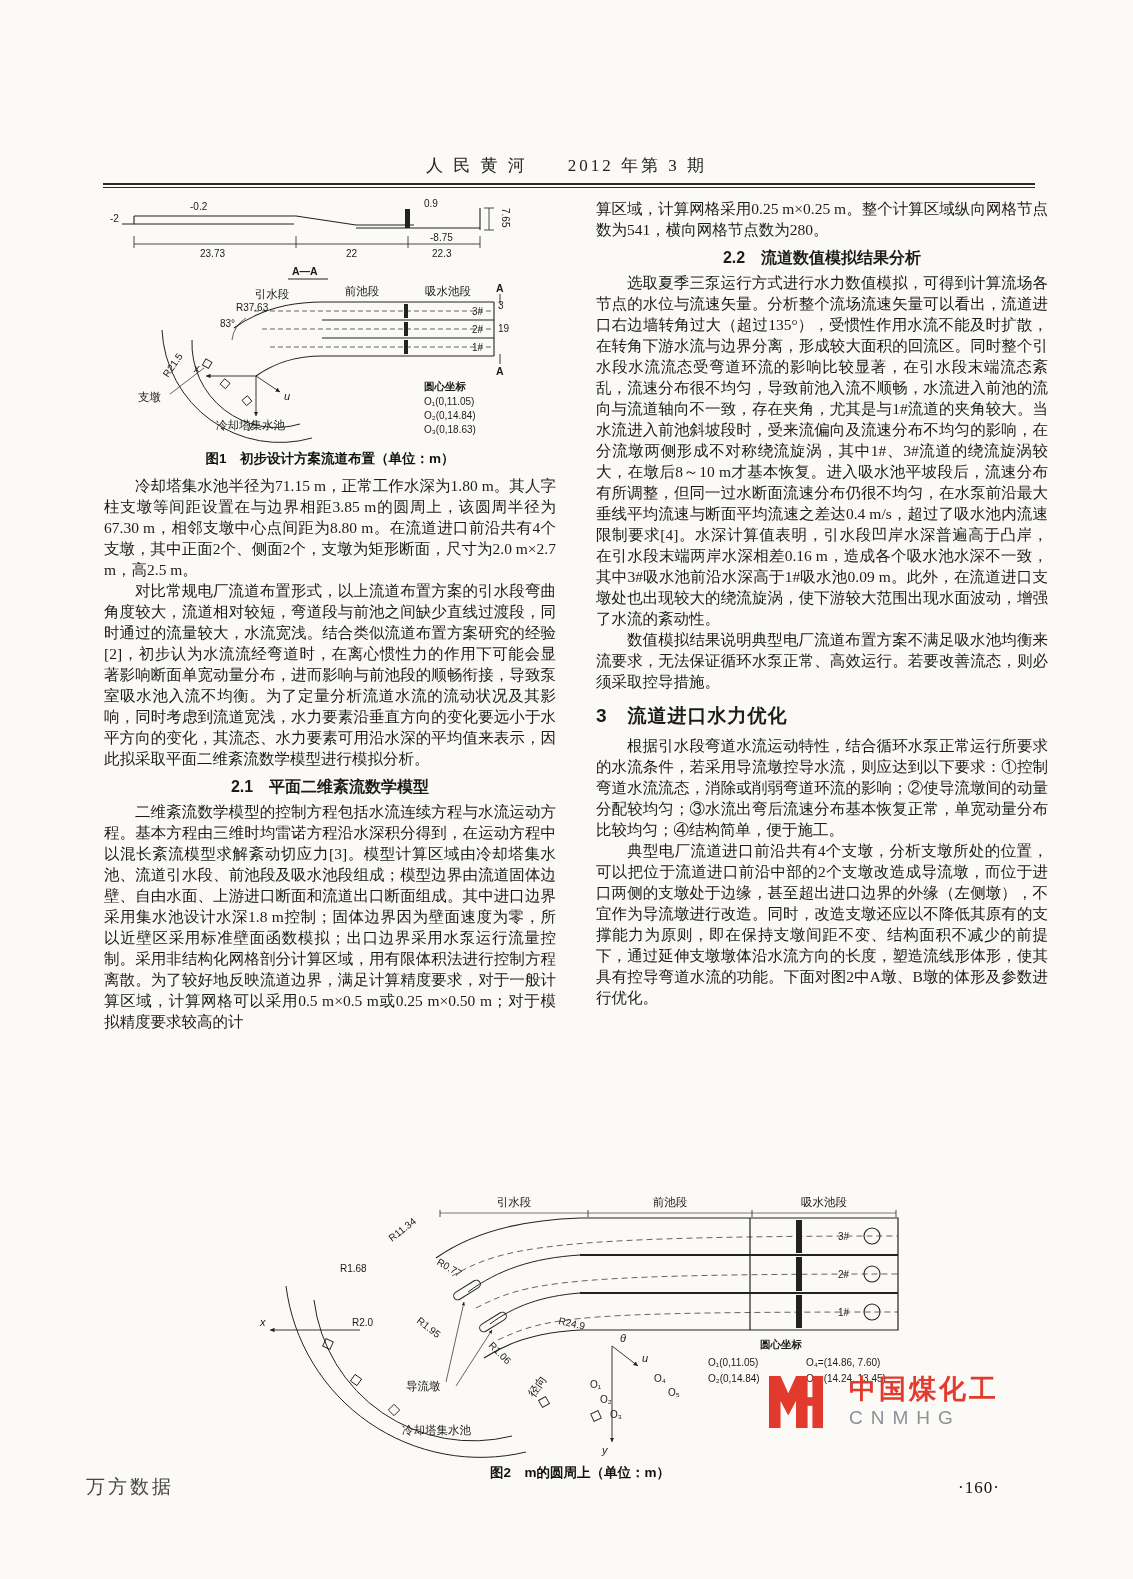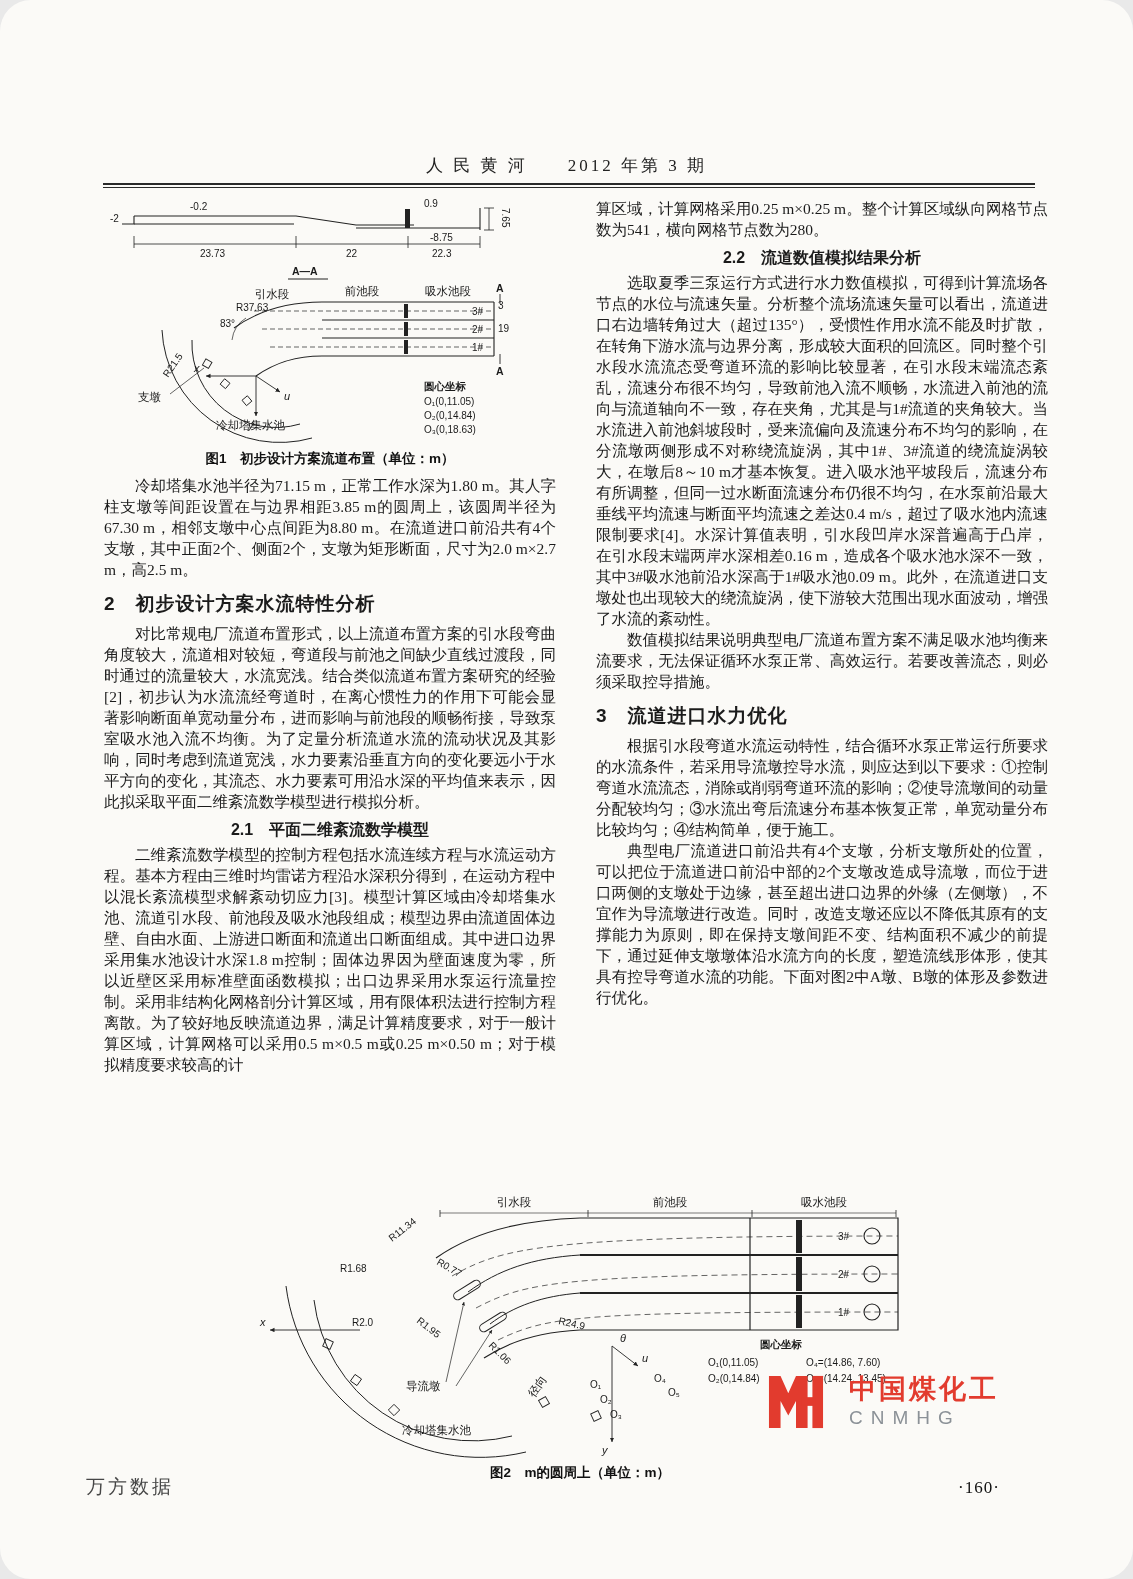--- a/index.html
+++ b/index.html
@@ -1,18 +1,18 @@
 <!DOCTYPE html>
 <html><head>
 <meta charset="utf-8">
 <style>
   * { margin:0; padding:0; box-sizing:border-box; }
   html,body { background:#e9e9e9; }
   body { font-family:"Liberation Serif","DejaVu Serif",serif; color:#1b1b1b; }
-  .page { position:relative; width:1133px; height:1579px; background:#fbfaf7; margin:0 auto; overflow:hidden;border-radius:31px; }
+  .page { position:relative; width:1133px; height:1579px; background:#fbfaf7; margin:0 auto; overflow:hidden; }
 
   .header-text { position:absolute; top:154px; left:0; width:100%; text-align:center;
                  font-size:17px; letter-spacing:3px; color:#222; }
   .header-rule { position:absolute; top:183px; left:103px; width:932px; height:5px;
                  border-top:2px solid #2a2a2a; border-bottom:1px solid #2a2a2a; }
 
   .col { position:absolute; top:198px; text-align:justify; font-size:15.5px; line-height:21px; color:#1b1b1b; }
   .col-left  { left:104px; width:452px; }
   .col-right { left:596px; width:452px; }
   .col p.body { margin:0; text-indent:2em; }
@@ -126,21 +126,20 @@
         <text class="ft" x="320" y="221">O₂(0,14.84)</text>
         <text class="ft" x="320" y="235">O₃(0,18.63)</text>
         <text class="fti" x="90" y="174">x</text>
         <text class="fti" x="144" y="231">y</text>
         <text class="fti" x="180" y="202">u</text>
       </svg>
       <figcaption class="figcap">图1　初步设计方案流道布置（单位：m）</figcaption>
     </figure>
 
     <p class="body">冷却塔集水池半径为71.15 m，正常工作水深为1.80 m。其人字柱支墩等间距设置在与边界相距3.85 m的圆周上，该圆周半径为67.30 m，相邻支墩中心点间距为8.80 m。在流道进口前沿共有4个支墩，其中正面2个、侧面2个，支墩为矩形断面，尺寸为2.0 m×2.7 m，高2.5 m。</p>
-    <h2 class="sec">2　初步设计方案水流特性分析</h2>
     <p class="body">对比常规电厂流道布置形式，以上流道布置方案的引水段弯曲角度较大，流道相对较短，弯道段与前池之间缺少直线过渡段，同时通过的流量较大，水流宽浅。结合类似流道布置方案研究的经验[2]，初步认为水流流经弯道时，在离心惯性力的作用下可能会显著影响断面单宽动量分布，进而影响与前池段的顺畅衔接，导致泵室吸水池入流不均衡。为了定量分析流道水流的流动状况及其影响，同时考虑到流道宽浅，水力要素沿垂直方向的变化要远小于水平方向的变化，其流态、水力要素可用沿水深的平均值来表示，因此拟采取平面二维紊流数学模型进行模拟分析。</p>
     <h3 class="subsec">2.1　平面二维紊流数学模型</h3>
     <p class="body">二维紊流数学模型的控制方程包括水流连续方程与水流运动方程。基本方程由三维时均雷诺方程沿水深积分得到，在运动方程中以混长紊流模型求解紊动切应力[3]。模型计算区域由冷却塔集水池、流道引水段、前池段及吸水池段组成；模型边界由流道固体边壁、自由水面、上游进口断面和流道出口断面组成。其中进口边界采用集水池设计水深1.8 m控制；固体边界因为壁面速度为零，所以近壁区采用标准壁面函数模拟；出口边界采用水泵运行流量控制。采用非结构化网格剖分计算区域，用有限体积法进行控制方程离散。为了较好地反映流道边界，满足计算精度要求，对于一般计算区域，计算网格可以采用0.5 m×0.5 m或0.25 m×0.50 m；对于模拟精度要求较高的计</p>
   </div>
 
   <div class="col col-right">
     <p class="body noindent">算区域，计算网格采用0.25 m×0.25 m。整个计算区域纵向网格节点数为541，横向网格节点数为280。</p>
     <h3 class="subsec">2.2　流道数值模拟结果分析</h3>
     <p class="body">选取夏季三泵运行方式进行水力数值模拟，可得到计算流场各节点的水位与流速矢量。分析整个流场流速矢量可以看出，流道进口右边墙转角过大（超过135°），受惯性作用水流不能及时扩散，在转角下游水流与边界分离，形成较大面积的回流区。同时整个引水段水流流态受弯道环流的影响比较显著，在引水段末端流态紊乱，流速分布很不均匀，导致前池入流不顺畅，水流进入前池的流向与流道轴向不一致，存在夹角，尤其是与1#流道的夹角较大。当水流进入前池斜坡段时，受来流偏向及流速分布不均匀的影响，在分流墩两侧形成不对称绕流旋涡，其中1#、3#流道的绕流旋涡较大，在墩后8～10 m才基本恢复。进入吸水池平坡段后，流速分布有所调整，但同一过水断面流速分布仍很不均匀，在水泵前沿最大垂线平均流速与断面平均流速之差达0.4 m/s，超过了吸水池内流速限制要求[4]。水深计算值表明，引水段凹岸水深普遍高于凸岸，在引水段末端两岸水深相差0.16 m，造成各个吸水池水深不一致，其中3#吸水池前沿水深高于1#吸水池0.09 m。此外，在流道进口支墩处也出现较大的绕流旋涡，使下游较大范围出现水面波动，增强了水流的紊动性。</p>
     <p class="body">数值模拟结果说明典型电厂流道布置方案不满足吸水池均衡来流要求，无法保证循环水泵正常、高效运行。若要改善流态，则必须采取控导措施。</p>

